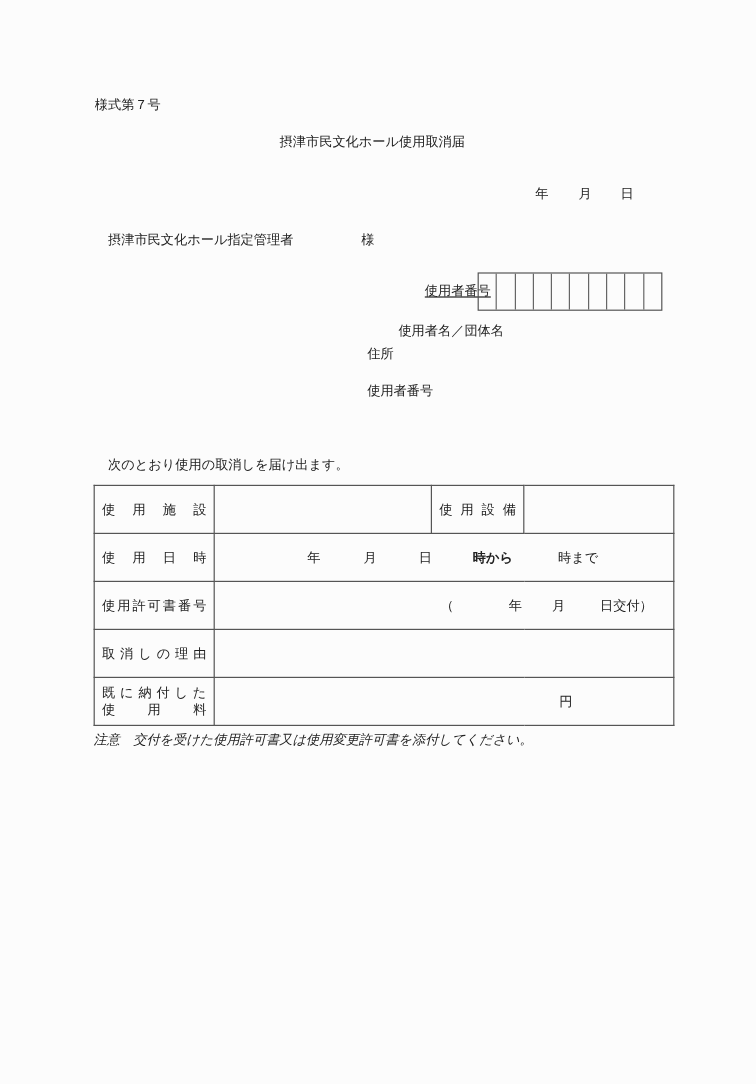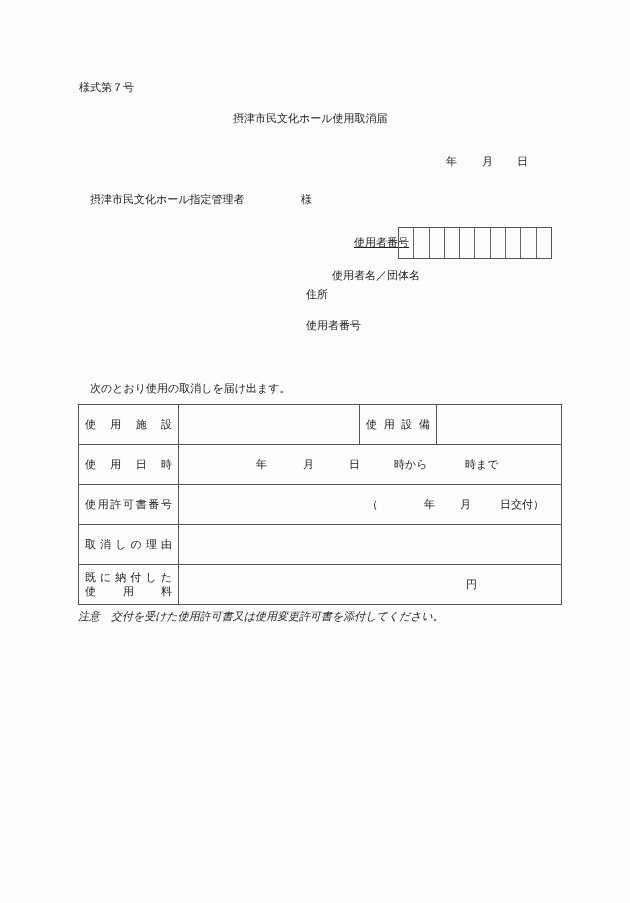--- a/index.html
+++ b/index.html
@@ -113,21 +113,21 @@
             <span>用</span>
             <span>日</span>
             <span>時</span>
           </div>
     </td>
     <td colspan="3">
       <div class="cell-rel">
         <span style="left:77px;">年</span>
         <span style="left:124px;">月</span>
         <span style="left:170px;">日</span>
-        <span style="left:215px;">時から</span>
+        <span style="left:215px;font-weight:bold;">時から</span>
         <span style="left:286px;">時まで</span>
       </div>
     </td>
   </tr>
   <tr>
     <td class="label">
       <div class="spread" id="lbl-permit">
             <span>使</span>
             <span>用</span>
             <span>許</span>

